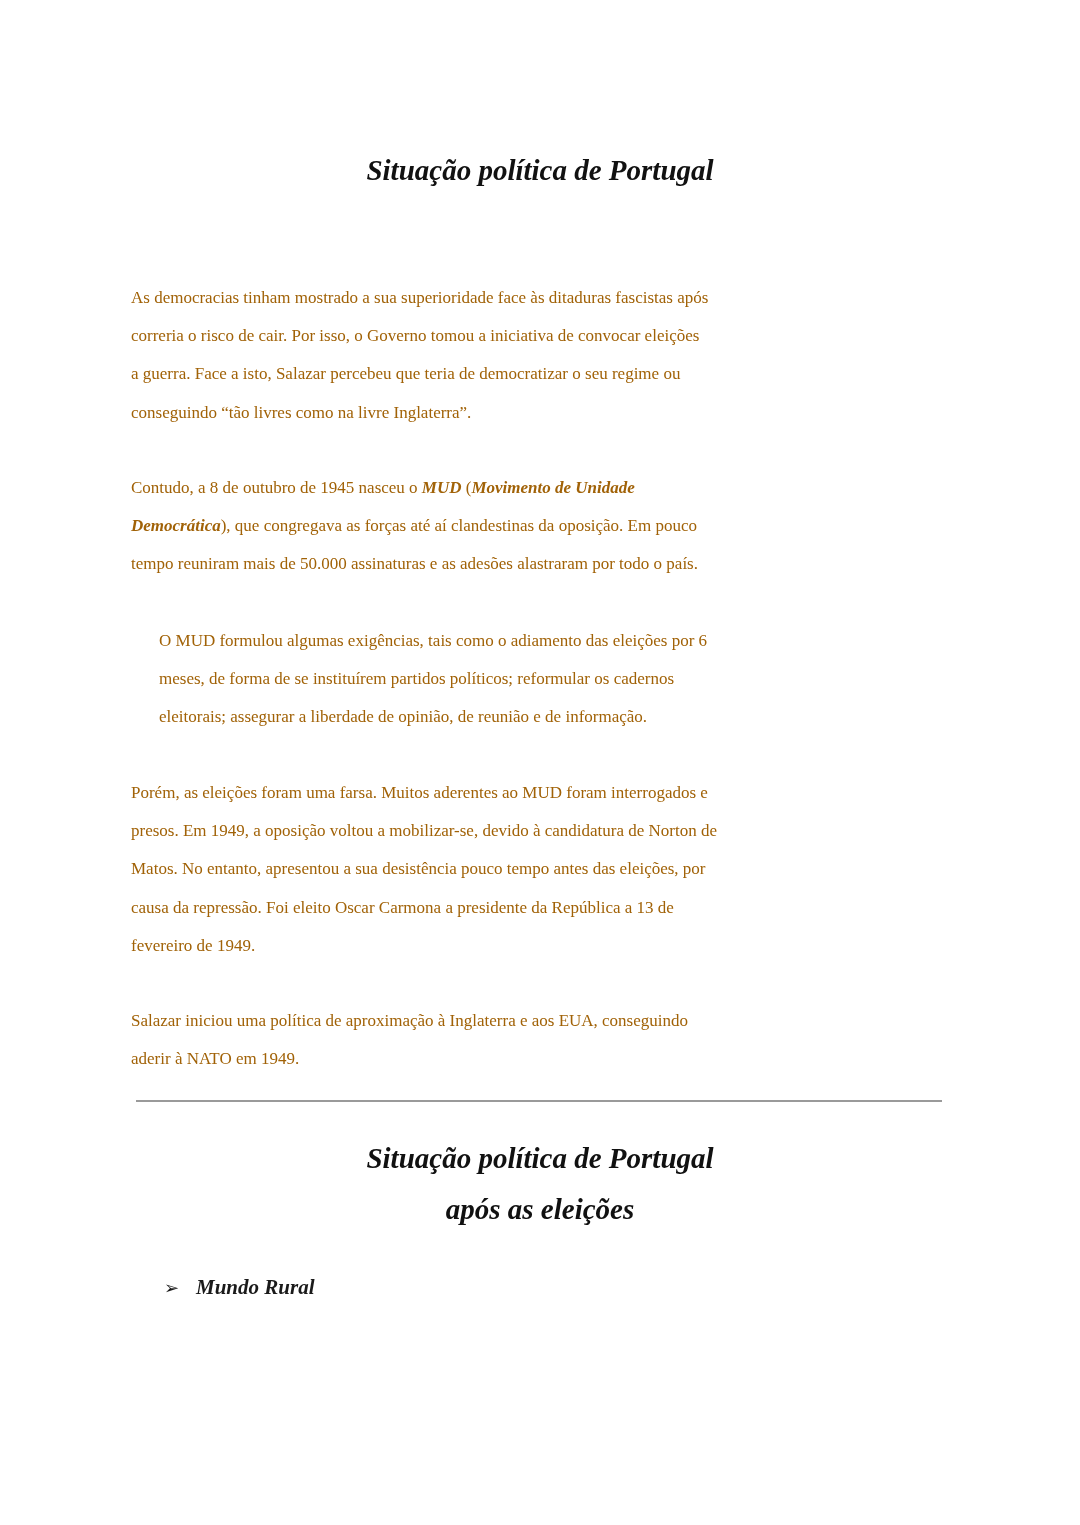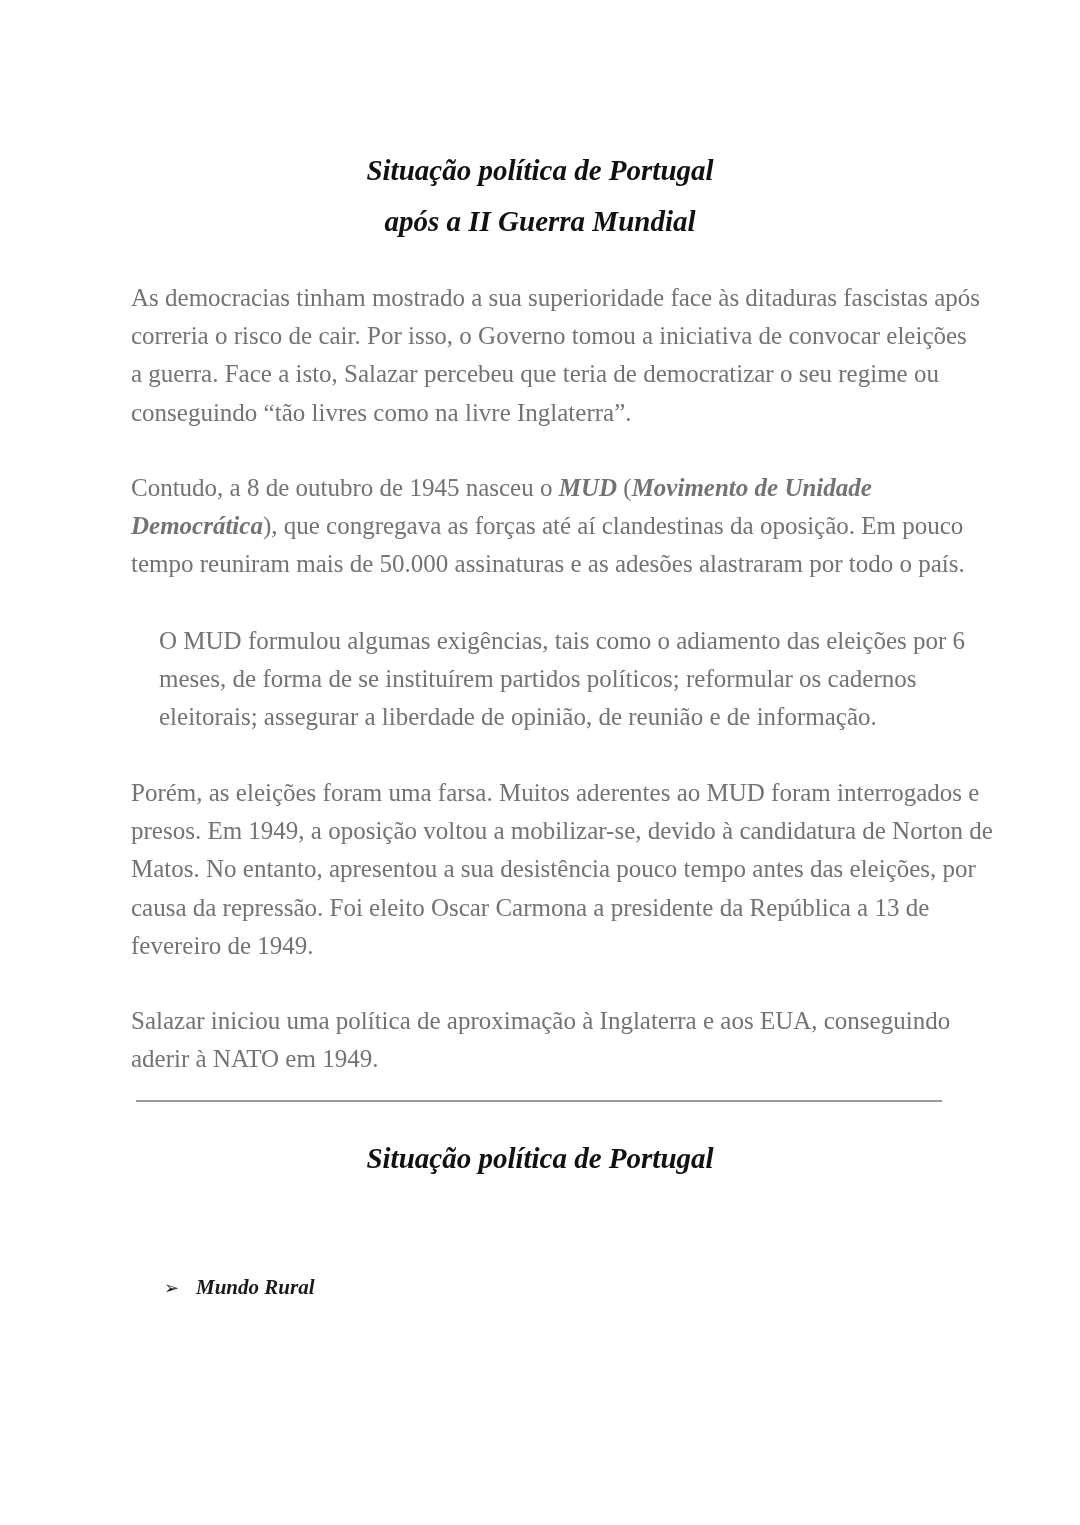--- a/index.html
+++ b/index.html
@@ -33,23 +33,23 @@
       color: #111;
     }
     .title .line { display: block; }
     .title-1 { top: 126px; }
     .title-2 { top: 1114px; }
 
     .para {
       position: absolute;
       left: 131px;
       width: 830px;
-      font-size: 25px;
+      font-size: 17px;
       line-height: 38.2px;
-      color: #737373;
+      color: #a16207;
       margin: 0;
     }
     .para .ln { display: block; white-space: nowrap; }
     .p1 { top: 279px; }
     .p2 { top: 469px; }
     .p3 { top: 622px; margin-left: 28px; }
     .p4 { top: 774px; }
     .p5 { top: 1002px; }
 
     .bi { font-weight: bold; font-style: italic; }
@@ -84,21 +84,20 @@
       font-weight: bold;
     }
   </style>
 </head>
 <body>
 
 <div class="page">
 
   <h1 class="title title-1">
     <span class="line">Situação política de Portugal</span>
-    <span class="line">após a II Guerra Mundial</span>
   </h1>
 
   <p class="para p1">
     <span class="ln">As democracias tinham mostrado a sua superioridade face às ditaduras fascistas após</span>
     <span class="ln">correria o risco de cair. Por isso, o Governo tomou a iniciativa de convocar eleições</span>
     <span class="ln">a guerra. Face a isto, Salazar percebeu que teria de democratizar o seu regime ou</span>
     <span class="ln">conseguindo “tão livres como na livre Inglaterra”.</span>
   </p>
 
   <p class="para p2">
@@ -123,19 +122,20 @@
 
   <p class="para p5">
     <span class="ln">Salazar iniciou uma política de aproximação à Inglaterra e aos EUA, conseguindo</span>
     <span class="ln">aderir à NATO em 1949.</span>
   </p>
 
   <div class="divider"></div>
 
   <h1 class="title title-2">
     <span class="line">Situação política de Portugal</span>
+    <span class="line">após as eleições</span>
   </h1>
 
   <div class="bullet">
     <span class="arrow">➢</span><span class="label">Mundo Rural</span>
   </div>
 
 </div>
 
 </body></html>

